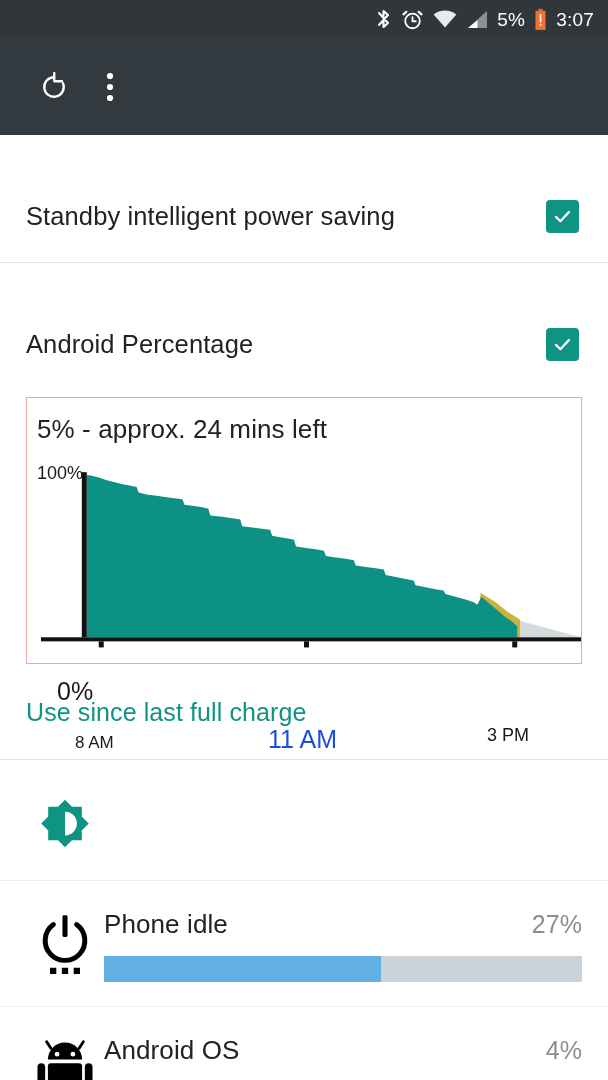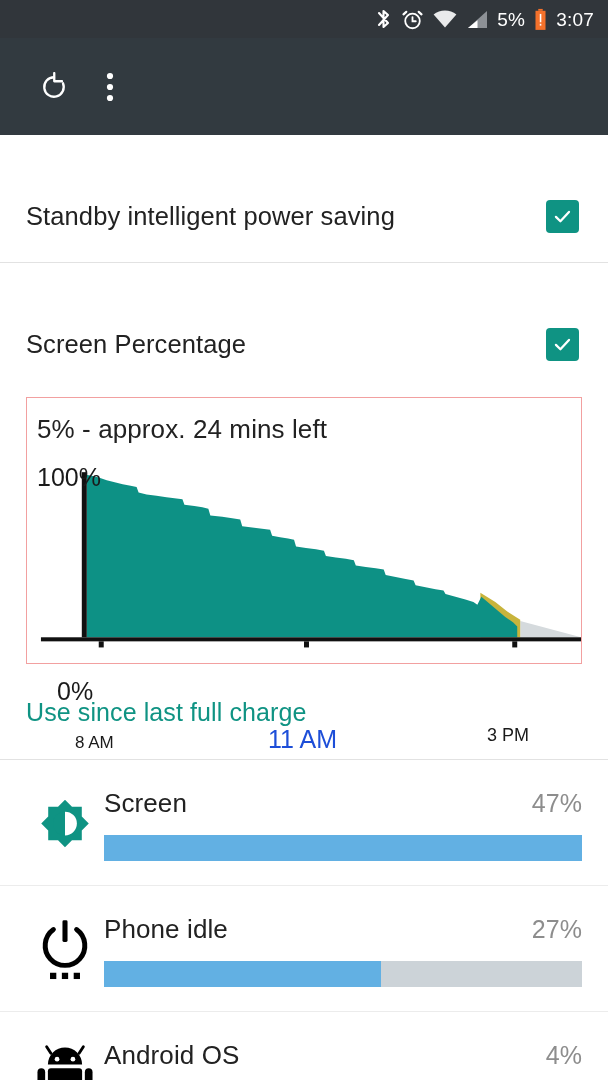--- a/index.html
+++ b/index.html
@@ -208,21 +208,21 @@
   <span class="toggle-label">Standby intelligent power saving</span>
   <span class="checkbox">
     <svg width="21" height="21" viewBox="0 0 24 24">
       <path d="M4.5 12.4 L9.6 17.4 L19.4 6.8" fill="none" stroke="#fff" stroke-width="2.6" stroke-linecap="round" stroke-linejoin="round"></path>
     </svg>
   </span>
 </div>
 <div class="divider"></div>
 
 <div class="toggle-row">
-  <span class="toggle-label">Screen Percentage</span>
+  <span class="toggle-label">Android Percentage</span>
   <span class="checkbox">
     <svg width="21" height="21" viewBox="0 0 24 24">
       <path d="M4.5 12.4 L9.6 17.4 L19.4 6.8" fill="none" stroke="#fff" stroke-width="2.6" stroke-linecap="round" stroke-linejoin="round"></path>
     </svg>
   </span>
 </div>
 
 <div id="chart-card">
   <div id="chart-headline">5% - approx. 24 mins left</div>
   <div id="chart-plot">
@@ -243,21 +243,21 @@
       <rect x="55" y="18" width="5" height="244" fill="#111111"></rect>
 
       <rect x="14" y="262" width="542" height="6" fill="#111111"></rect>
 
       <rect x="72" y="268" width="5" height="9" fill="#111111"></rect>
       <rect x="278" y="268" width="5" height="9" fill="#111111"></rect>
       <rect x="487" y="268" width="5" height="9" fill="#111111"></rect>
     </svg>
 
     <div style="position:absolute;left:0;top:0;width:100%;height:100%;pointer-events:none;">
-      <span style="position:absolute;left:10px;top:3px;font-size:25px;color:#1a1a1a;">100%</span>
+      <span style="position:absolute;left:10px;top:3px;font-size:18px;color:#1a1a1a;">100%</span>
       <span style="position:absolute;left:30px;top:217px;font-size:25px;color:#1a1a1a;">0%</span>
       <span style="position:absolute;left:48px;top:273px;font-size:17px;color:#1a1a1a;">8 AM</span>
       <span style="position:absolute;left:241px;top:265px;font-size:25px;color:#1d4ed8;">11 AM</span>
       <span style="position:absolute;left:460px;top:265px;font-size:18px;color:#1a1a1a;">3 PM</span>
     </div>
   </div>
 </div>
 
 <div id="use-link-wrap">
   <span id="use-link">Use since last full charge</span>
@@ -265,29 +265,20 @@
 <div class="divider"></div>
 
 <div class="usage-row">
   <span class="usage-icon">
     <svg width="62" height="62" viewBox="0 0 48 48">
       <path d="M24 2 L29.4 7.4 L37 7.4 L37 15 L42.4 20.4 L37 25.8 L37 33.4 L29.4 33.4 L24 38.8
                L18.6 33.4 L11 33.4 L11 25.8 L5.6 20.4 L11 15 L11 7.4 L18.6 7.4 Z" transform="translate(0,4) scale(1.0)" fill="#0f9383"></path>
       <path d="M24 11.2 A9.2 9.2 0 0 0 24 29.6 Z" transform="translate(0,4)" fill="#0f9383"></path>
       <path d="M24 11.2 A9.2 9.2 0 0 1 24 29.6 Z" transform="translate(0,4)" fill="#ffffff"></path>
     </svg>
-  </span>
-  <span class="usage-body">
-    <span class="usage-head">
-      <span class="usage-name">Screen</span>
-      <span class="usage-pct">47%</span>
-    </span>
-    <span class="usage-track" style="display:block;">
-      <span class="usage-fill" style="display:block;width:100%;"></span>
-    </span>
   </span>
 </div>
 <div class="divider-soft"></div>
 
 <div class="usage-row">
   <span class="usage-icon">
     <svg width="58" height="66" viewBox="0 0 48 54">
       <path d="M14.4 9.2 A16.4 16.4 0 1 0 33.6 9.2" fill="none" stroke="#000" stroke-width="4.1" stroke-linecap="round"></path>
       <rect x="21.9" y="1.6" width="4.2" height="18" rx="1.2" fill="#000"></rect>
       <rect x="11.6" y="45" width="5.2" height="5.2" fill="#000"></rect>

